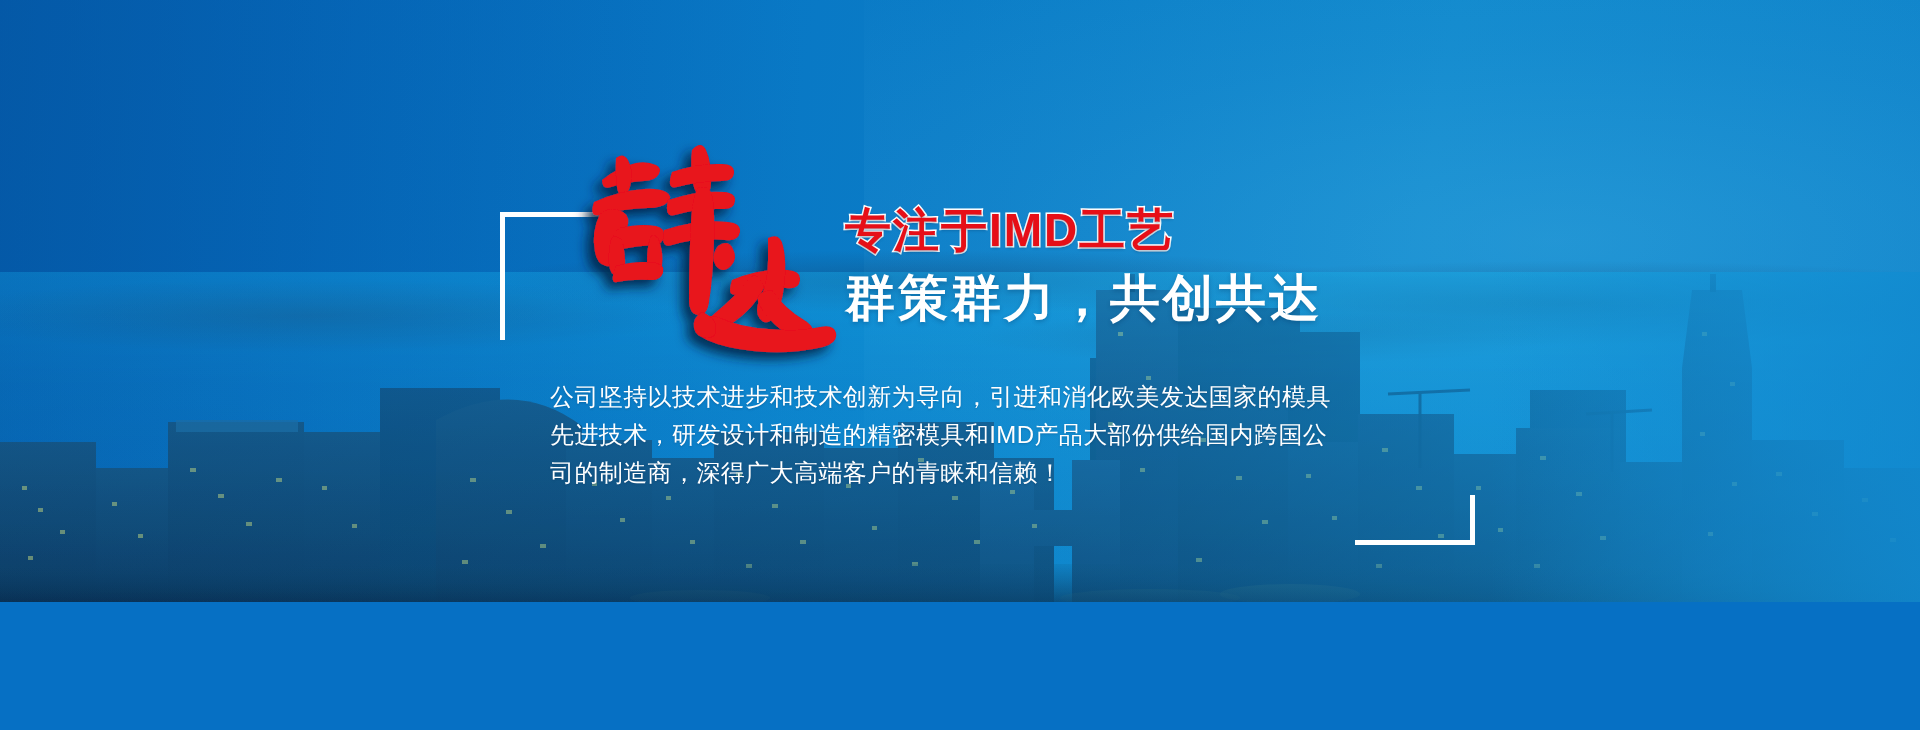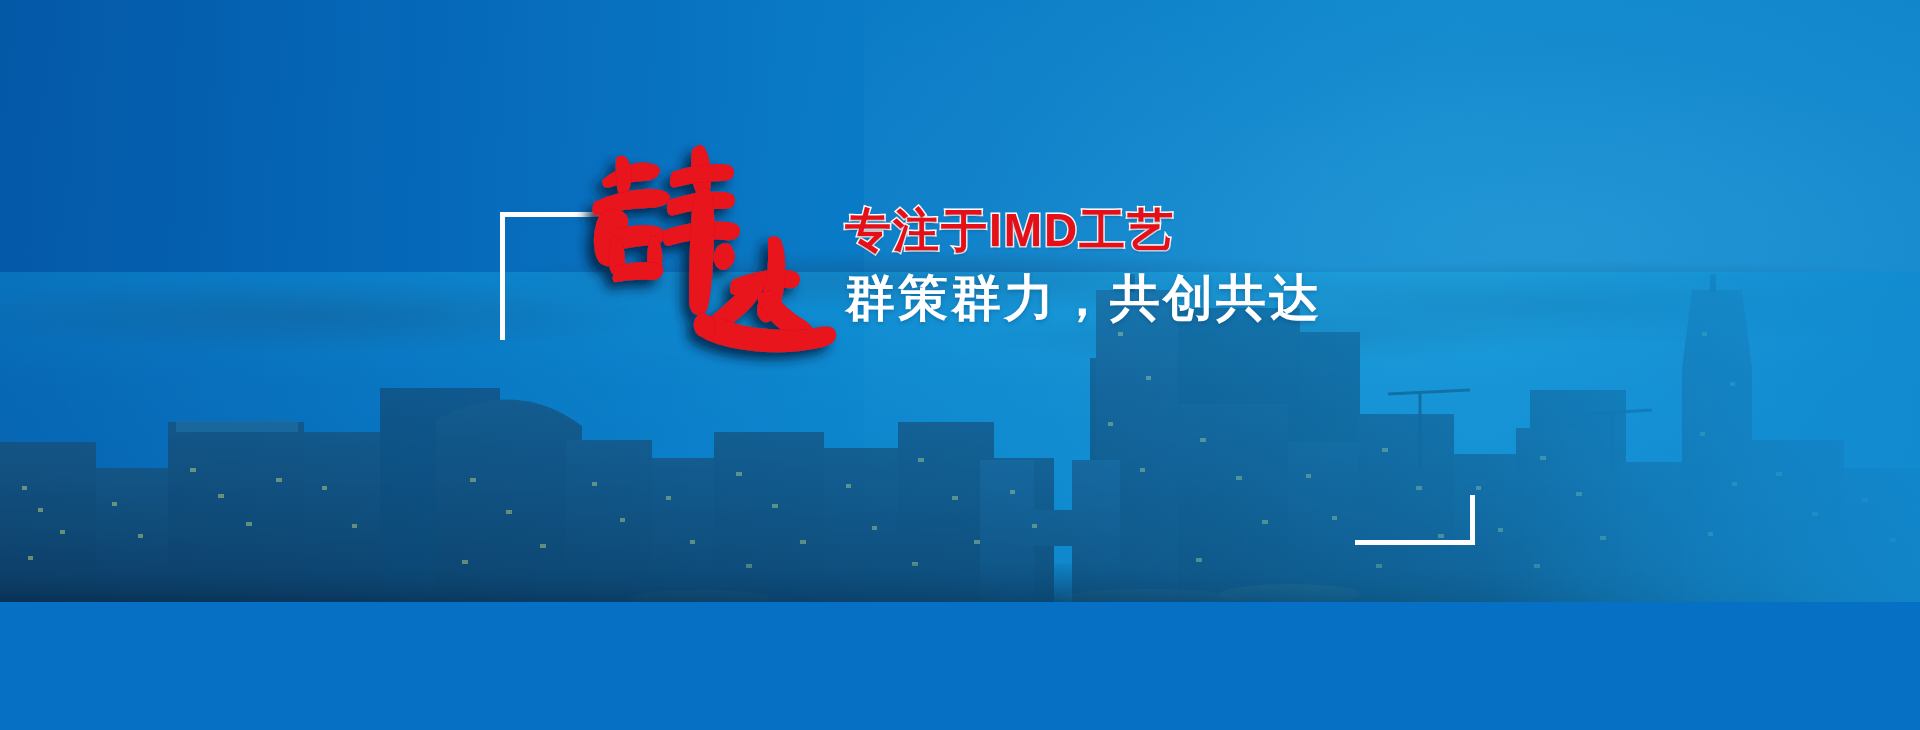--- a/index.html
+++ b/index.html
@@ -395,14 +395,19 @@
         <path d="M130 184 q-10 6 -8 16 q2 9 12 10 q9 1 10 -8 q1 -12 -14 -18z"></path>
       </g>
     </svg>
   </div>
 
   <div class="copy">
     <div class="headline-red">专注于IMD工艺</div>
     <div class="headline-white">群策群力，共创共达</div>
   </div>
 
+  <div class="paragraph">
+    <span class="pline">公司坚持以技术进步和技术创新为导向，引进和消化欧美发达国家的模具</span>
+    <span class="pline">先进技术，研发设计和制造的精密模具和IMD产品大部份供给国内跨国公</span>
+    <span class="pline">司的制造商，深得广大高端客户的青睐和信赖！</span>
+  </div>
 
 </div>
 
 </body></html>

